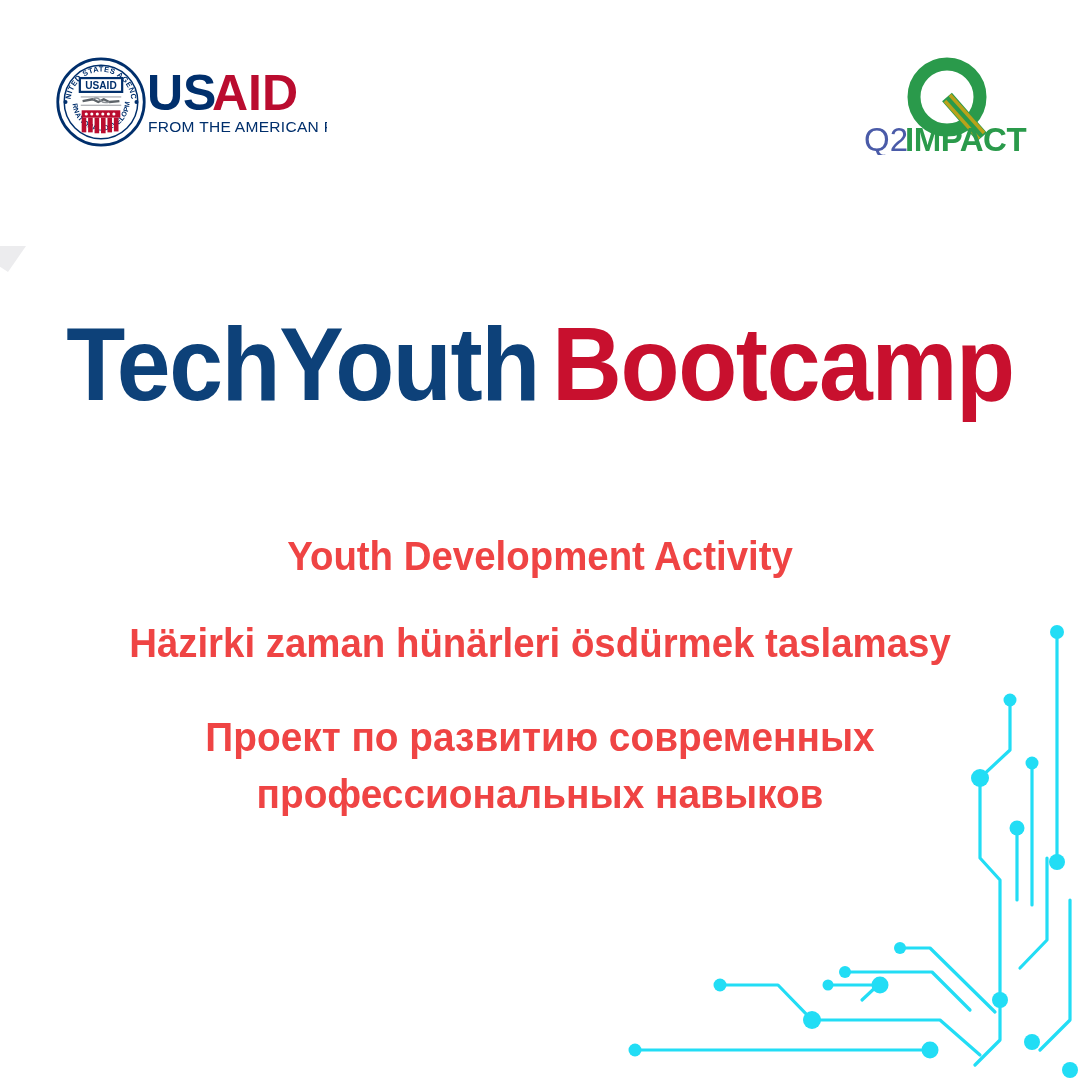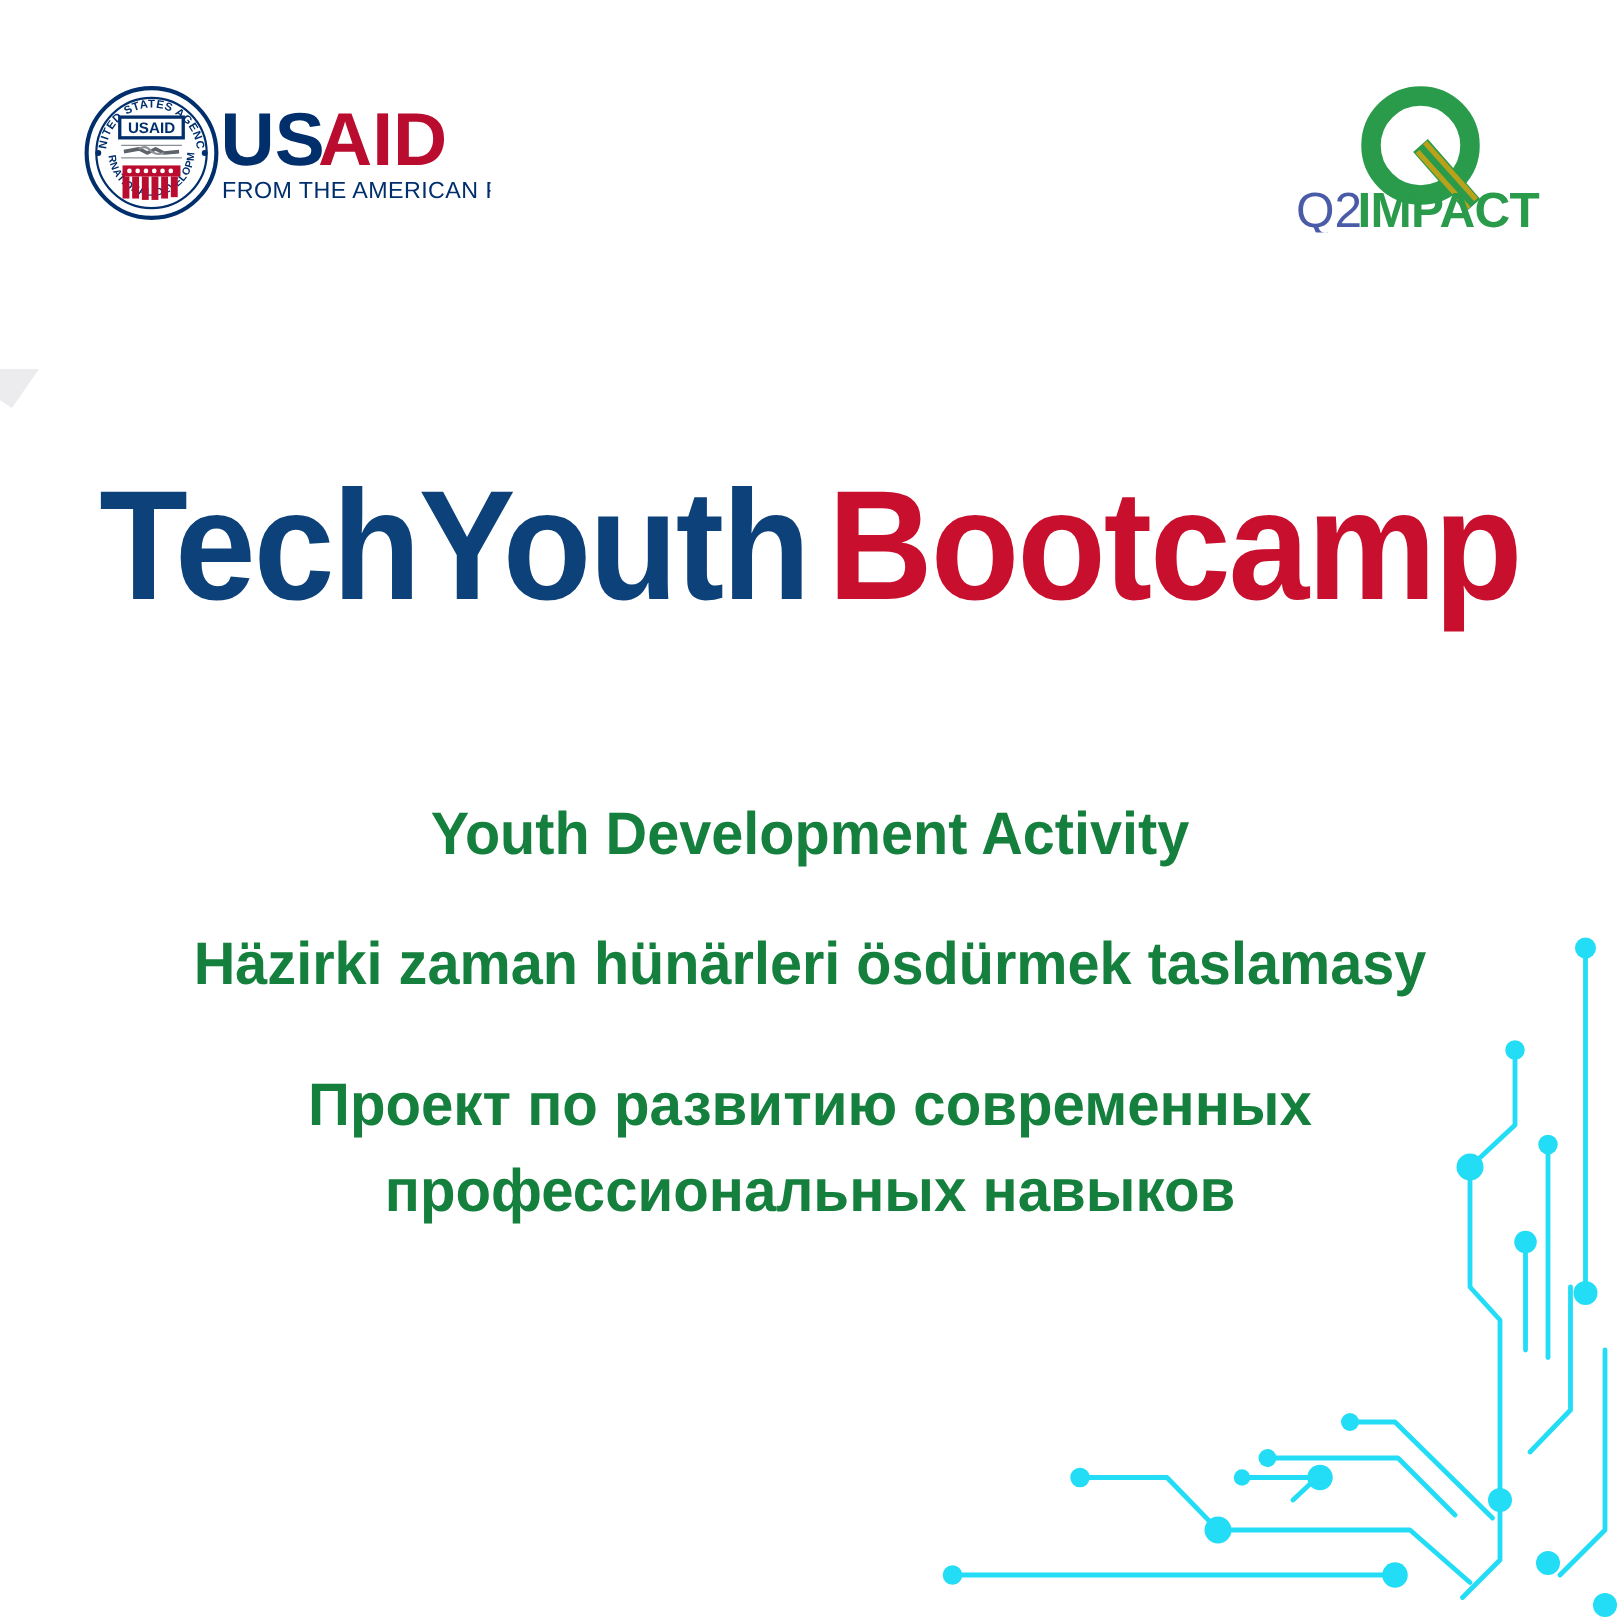--- a/index.html
+++ b/index.html
@@ -76,21 +76,21 @@
   .title .t-blue { color: #0d4179; }
   .title .t-red  { color: #c8102e; margin-left: 14px; }
 
   
   .subs {
     position: absolute;
     left: 0;
     top: 536px;
     width: 1080px;
     text-align: center;
-    color: #15803d;
+    color: #ef4444;
     font-weight: 700;
   }
   .sub-line {
     white-space: nowrap;
     transform: scaleX(0.96);
   }
   .sub-en {
     font-size: 40px;
     line-height: 1.0;
     margin-bottom: 47px;

